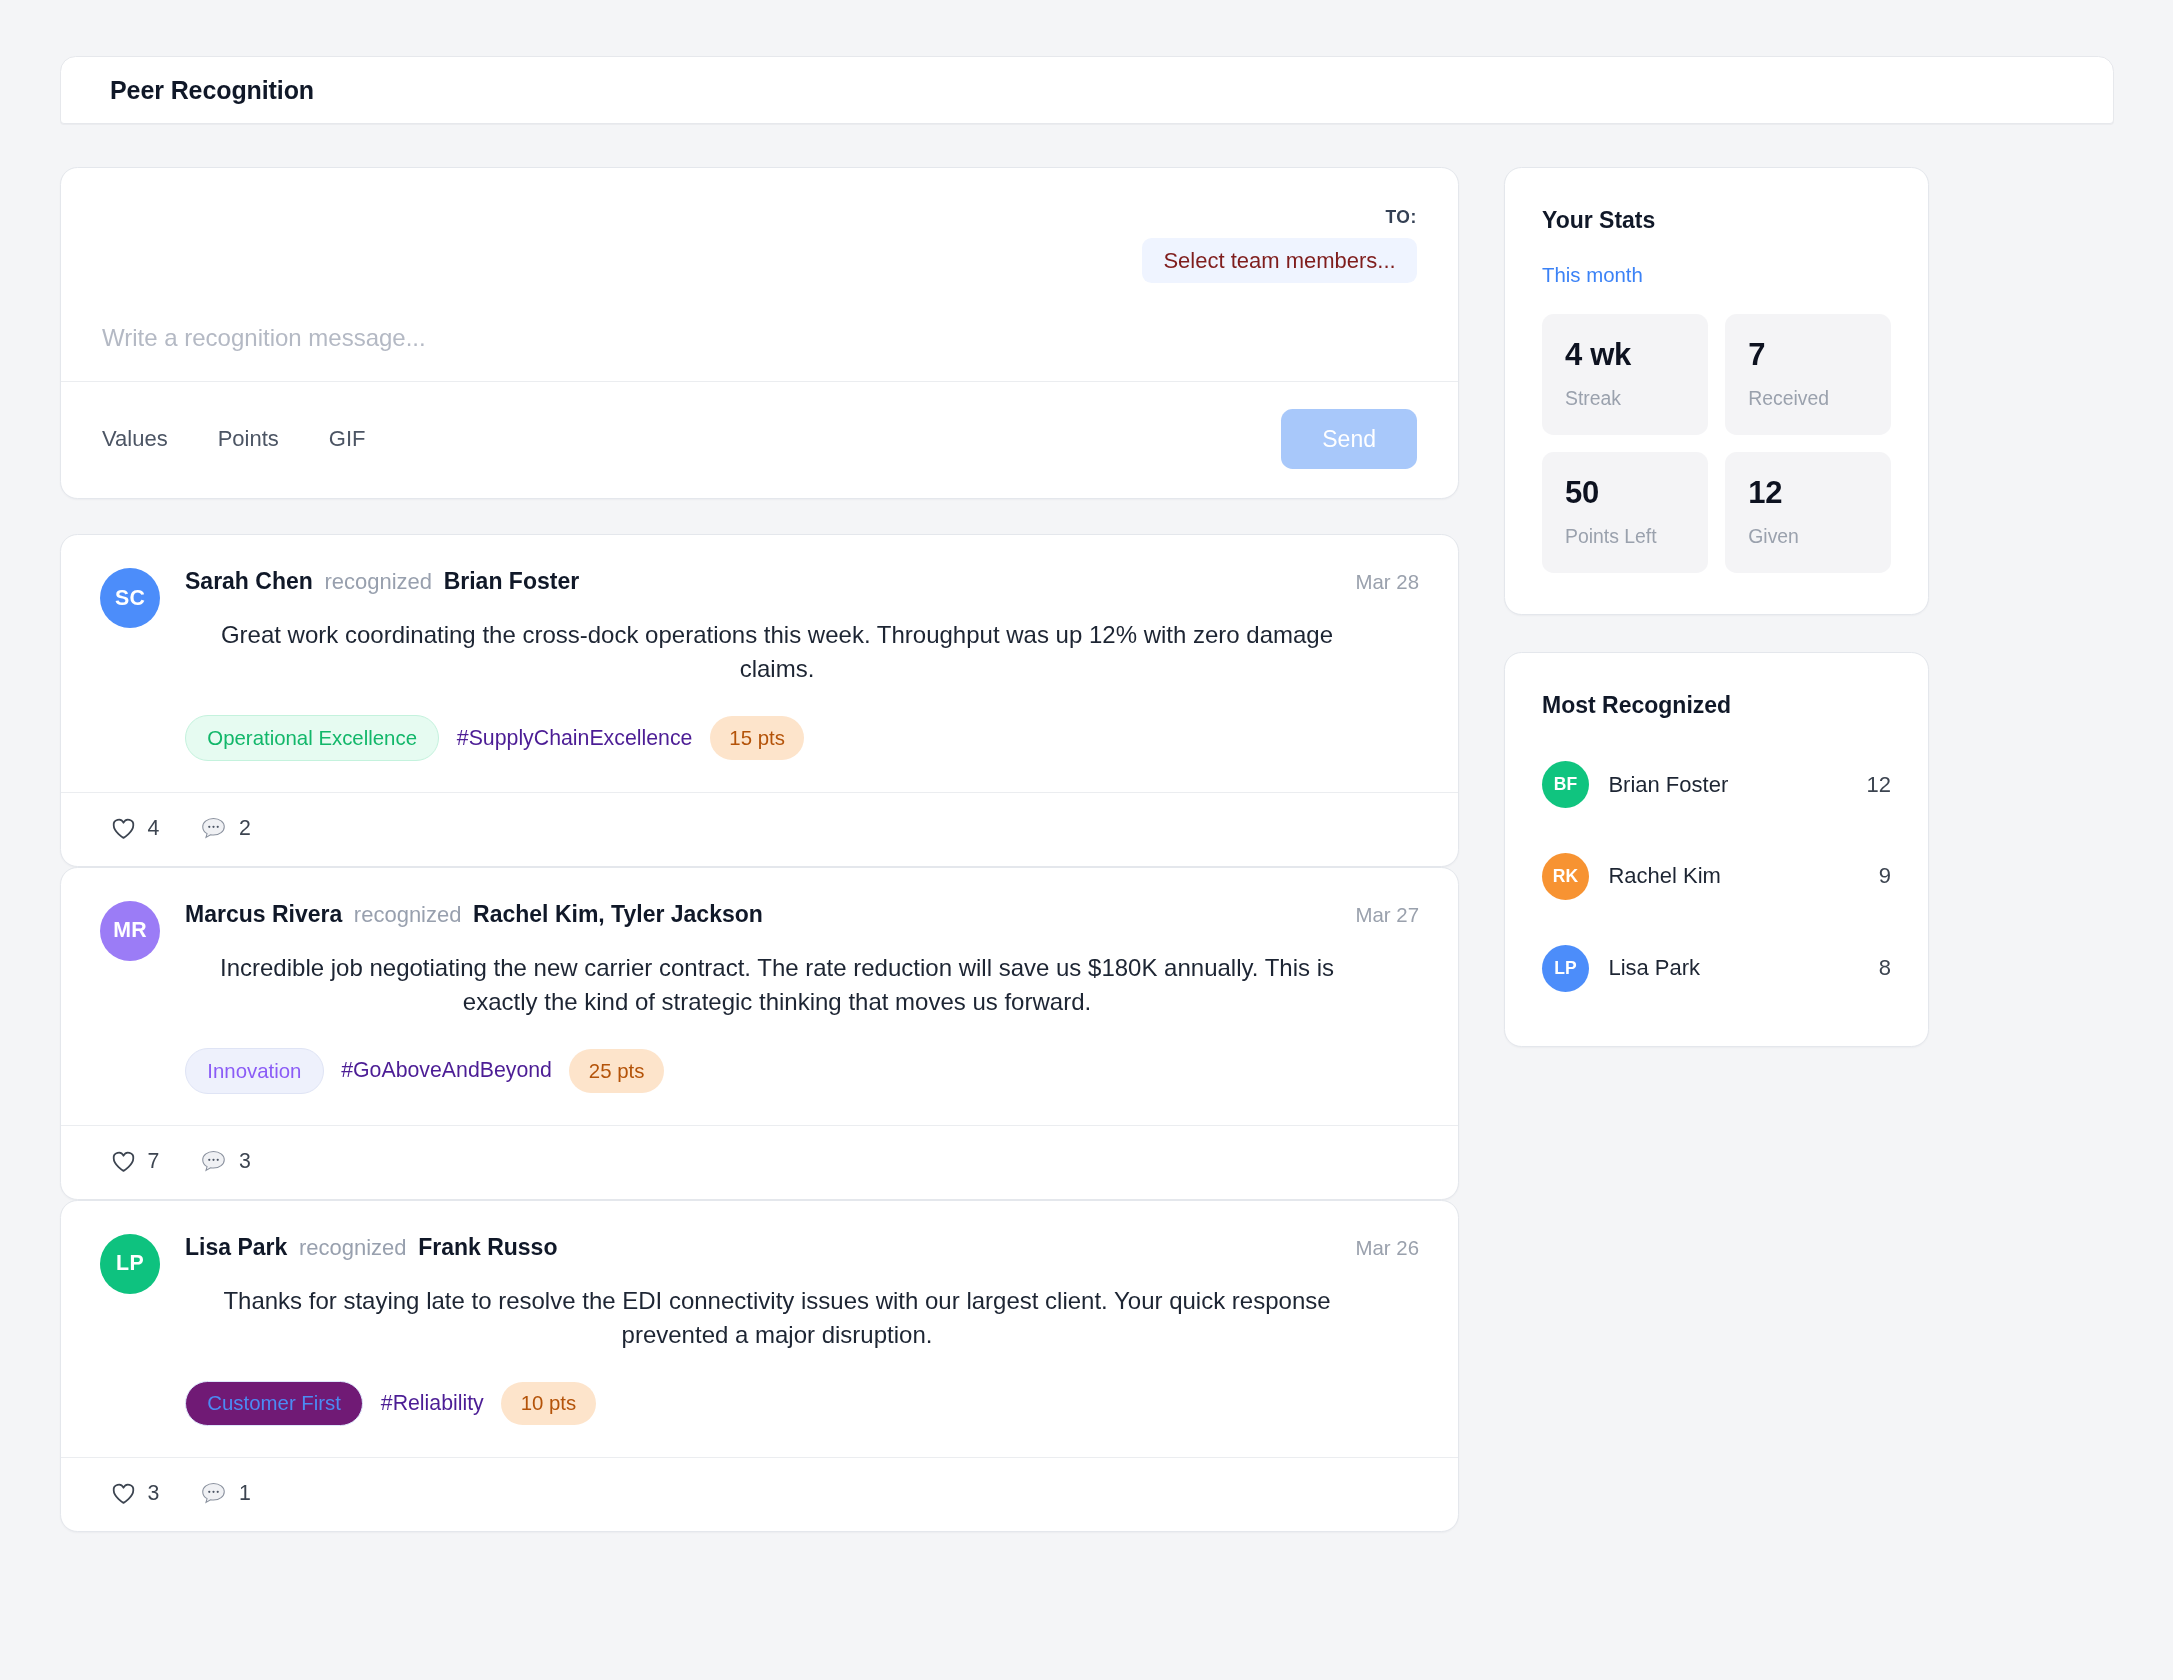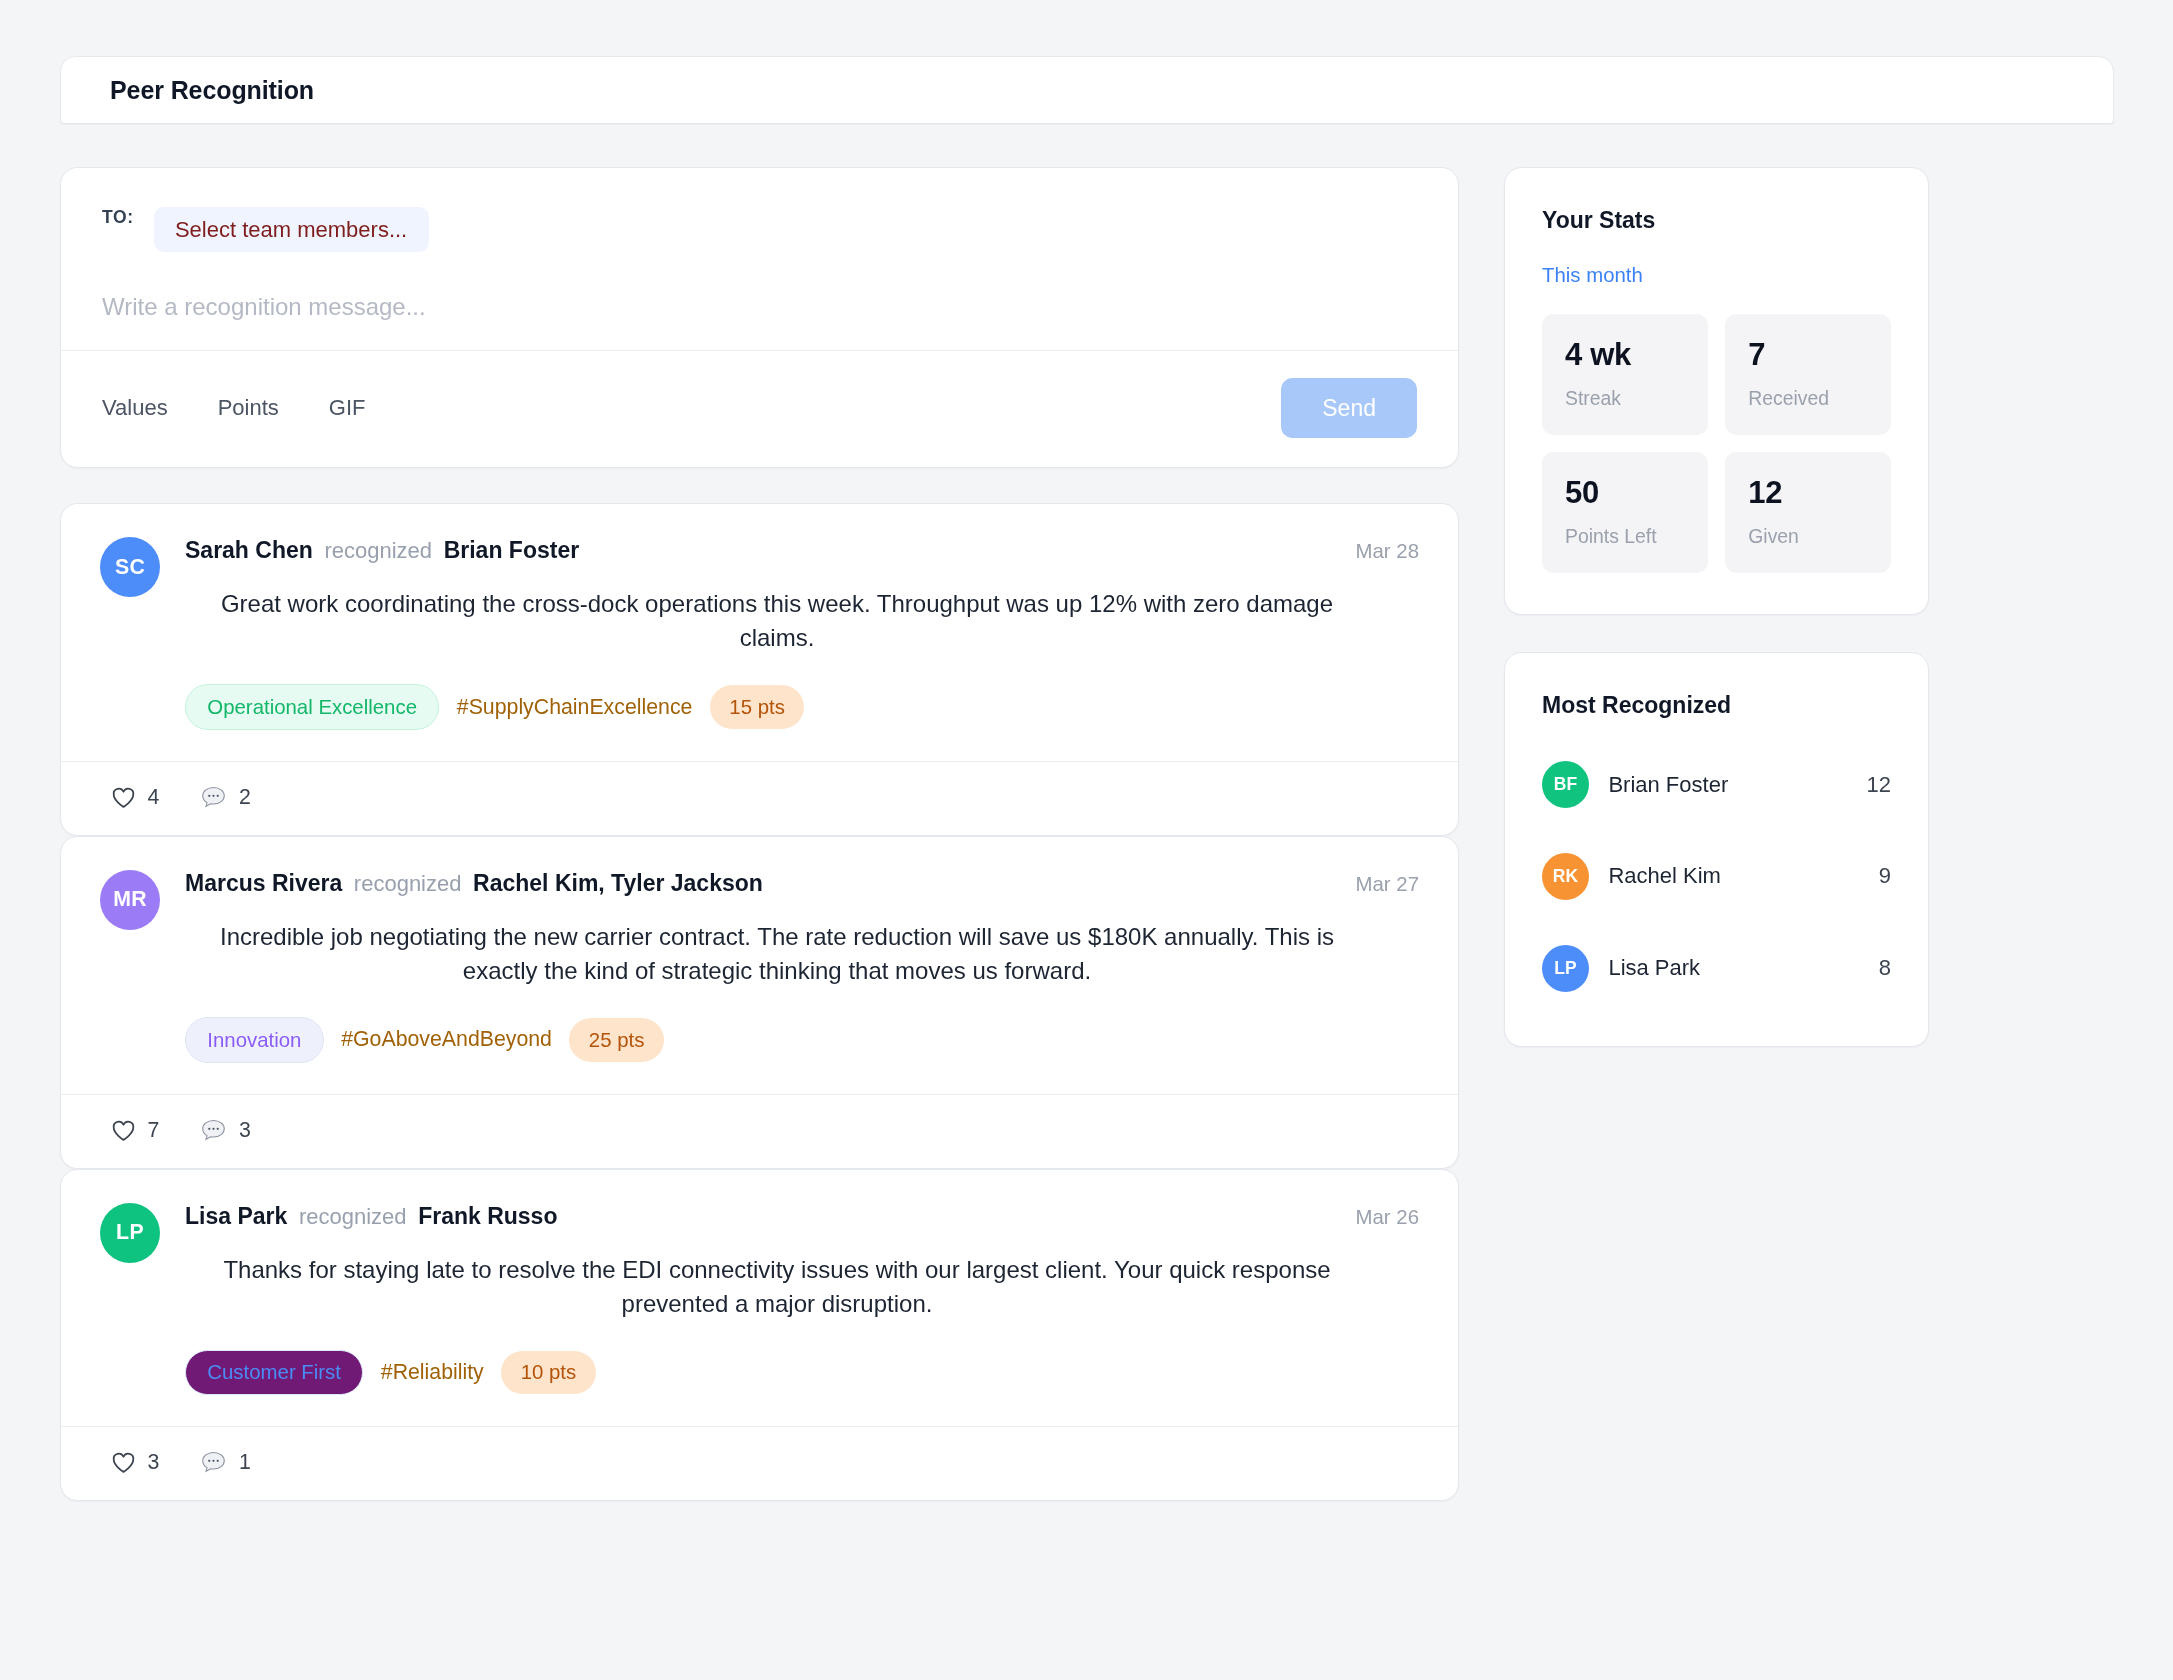--- a/index.html
+++ b/index.html
@@ -36,21 +36,21 @@
   .card {
     background: #ffffff;
     border: 1px solid #e4e7ec;
     border-radius: 17.5px;
     box-shadow: 0 1px 1.9px rgba(16,24,40,.04);
   }
 
   
   .composer { margin-bottom: 35px; }
   .composer-body { padding: 39px 41px 29px 41px; }
-  .to-row { display: flex; align-items: flex-start; gap: 20px; }
+  .to-row { display: flex; align-items: flex-end; gap: 10px; flex-direction: column; }
   .to-label {
     font-size: 17.5px; font-weight: 700; color: #344054;
     letter-spacing: 0.6px;
   }
   .to-chip {
     background: #eff4ff;
     color: #7f1d1d;
     font-size: 22px;
     padding: 11.6px 21.3px;
     border-radius: 9.7px;
@@ -112,21 +112,21 @@
     margin-top: 29px; padding-bottom: 31px;
     flex-wrap: wrap;
   }
   .value-pill {
     font-size: 20.4px;
     padding: 11.6px 21.3px;
     border-radius: 969px;
     line-height: 1;
     border: 1px solid transparent;
   }
-  .hashtag { font-size: 21.3px; color: #a16207; }
+  .hashtag { font-size: 21.3px; color: #4c1d95; }
   .pts-pill {
     font-size: 20.4px;
     background: #fde4cb;
     color: #b45309;
     padding: 11.6px 19.4px;
     border-radius: 969px;
     line-height: 1;
   }
   .post-foot {
     border-top: 1px solid #ebedf0;

